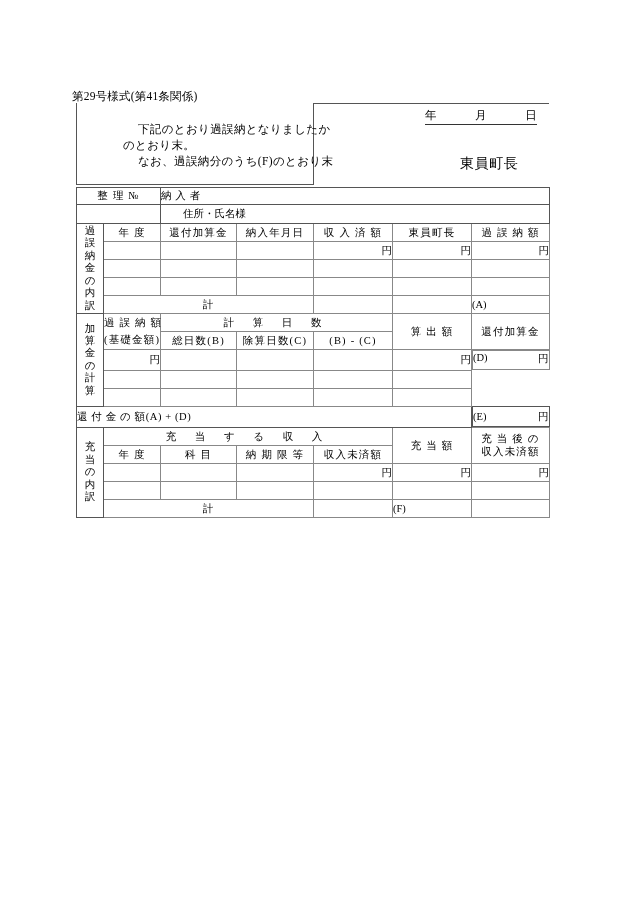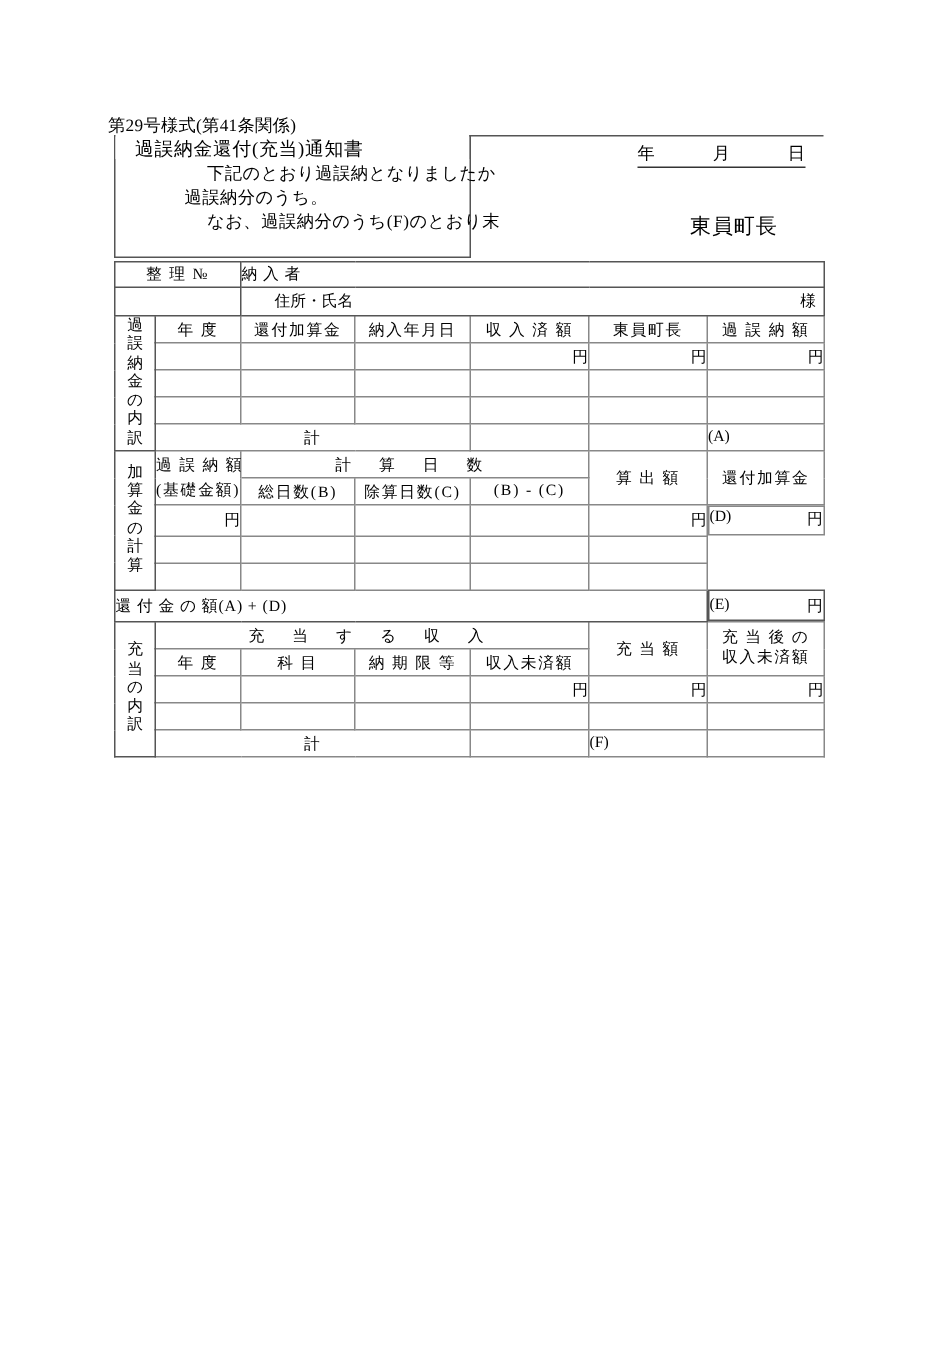--- a/index.html
+++ b/index.html
@@ -11,21 +11,21 @@
     width: 630px;
     height: 903px;
     font-family: "Liberation Serif", "DejaVu Serif", serif;
     color: #000000;
     position: relative;
     overflow: hidden;
   }
 
   .page {
     position: absolute;
-    left: 0; top: 0;
+    left: 0; top: 13px;
     width: 630px;
     height: 793px;
   }
 
   
   .form-no {
     position: absolute;
     left: 72px;
     top: 76px;
     font-size: 11.5px;
@@ -215,25 +215,24 @@
 <body>
 
 <div class="page">
 
   <div class="form-no">第29号様式(第41条関係)</div>
 
   <div class="title-box"></div>
   <div class="title-box-top-gap"></div>
   <div class="title-rule-right"></div>
   <div class="title-rule-right-cap"></div>
-  <div class="doc-title">過誤納金還付(充当)通知書</div>
 
   <div class="body-text">
     <p class="indent">下記のとおり過誤納となりましたか</p>
-    <p>過誤納分のうち。</p>
+    <p>のとおり末。</p>
     <p class="indent">なお、過誤納分のうち(F)のとおり末</p>
   </div>
 
   <div class="date-line">
     <span>年</span>
     <span>月</span>
     <span>日</span>
   </div>
 
   <div class="issuer">東員町長</div>
@@ -250,21 +249,21 @@
     </colgroup>
 
     <tbody>
         <tr>
       <td class="lbl thick" colspan="2">整 理 №</td>
       <td class="lbl-left thick" colspan="5">納  入  者</td>
     </tr>
     <tr>
       <td class="thick" colspan="2" style="height:18px"></td>
       <td class="thick" colspan="5" style="height:18px">
-        <div style="display:flex;justify-content:space-between;padding:0 5px 0 22px;gap:12px;">
+        <div style="display:flex;justify-content:flex-start;padding:0 5px 0 22px;">
           <span>住所・氏名</span>
           <span>様</span>
         </div>
       </td>
     </tr>
 
     <tr class="hdr-row">
       <td class="vlabel thick" rowspan="5">
         <span>過</span>
         <span>誤</span>

